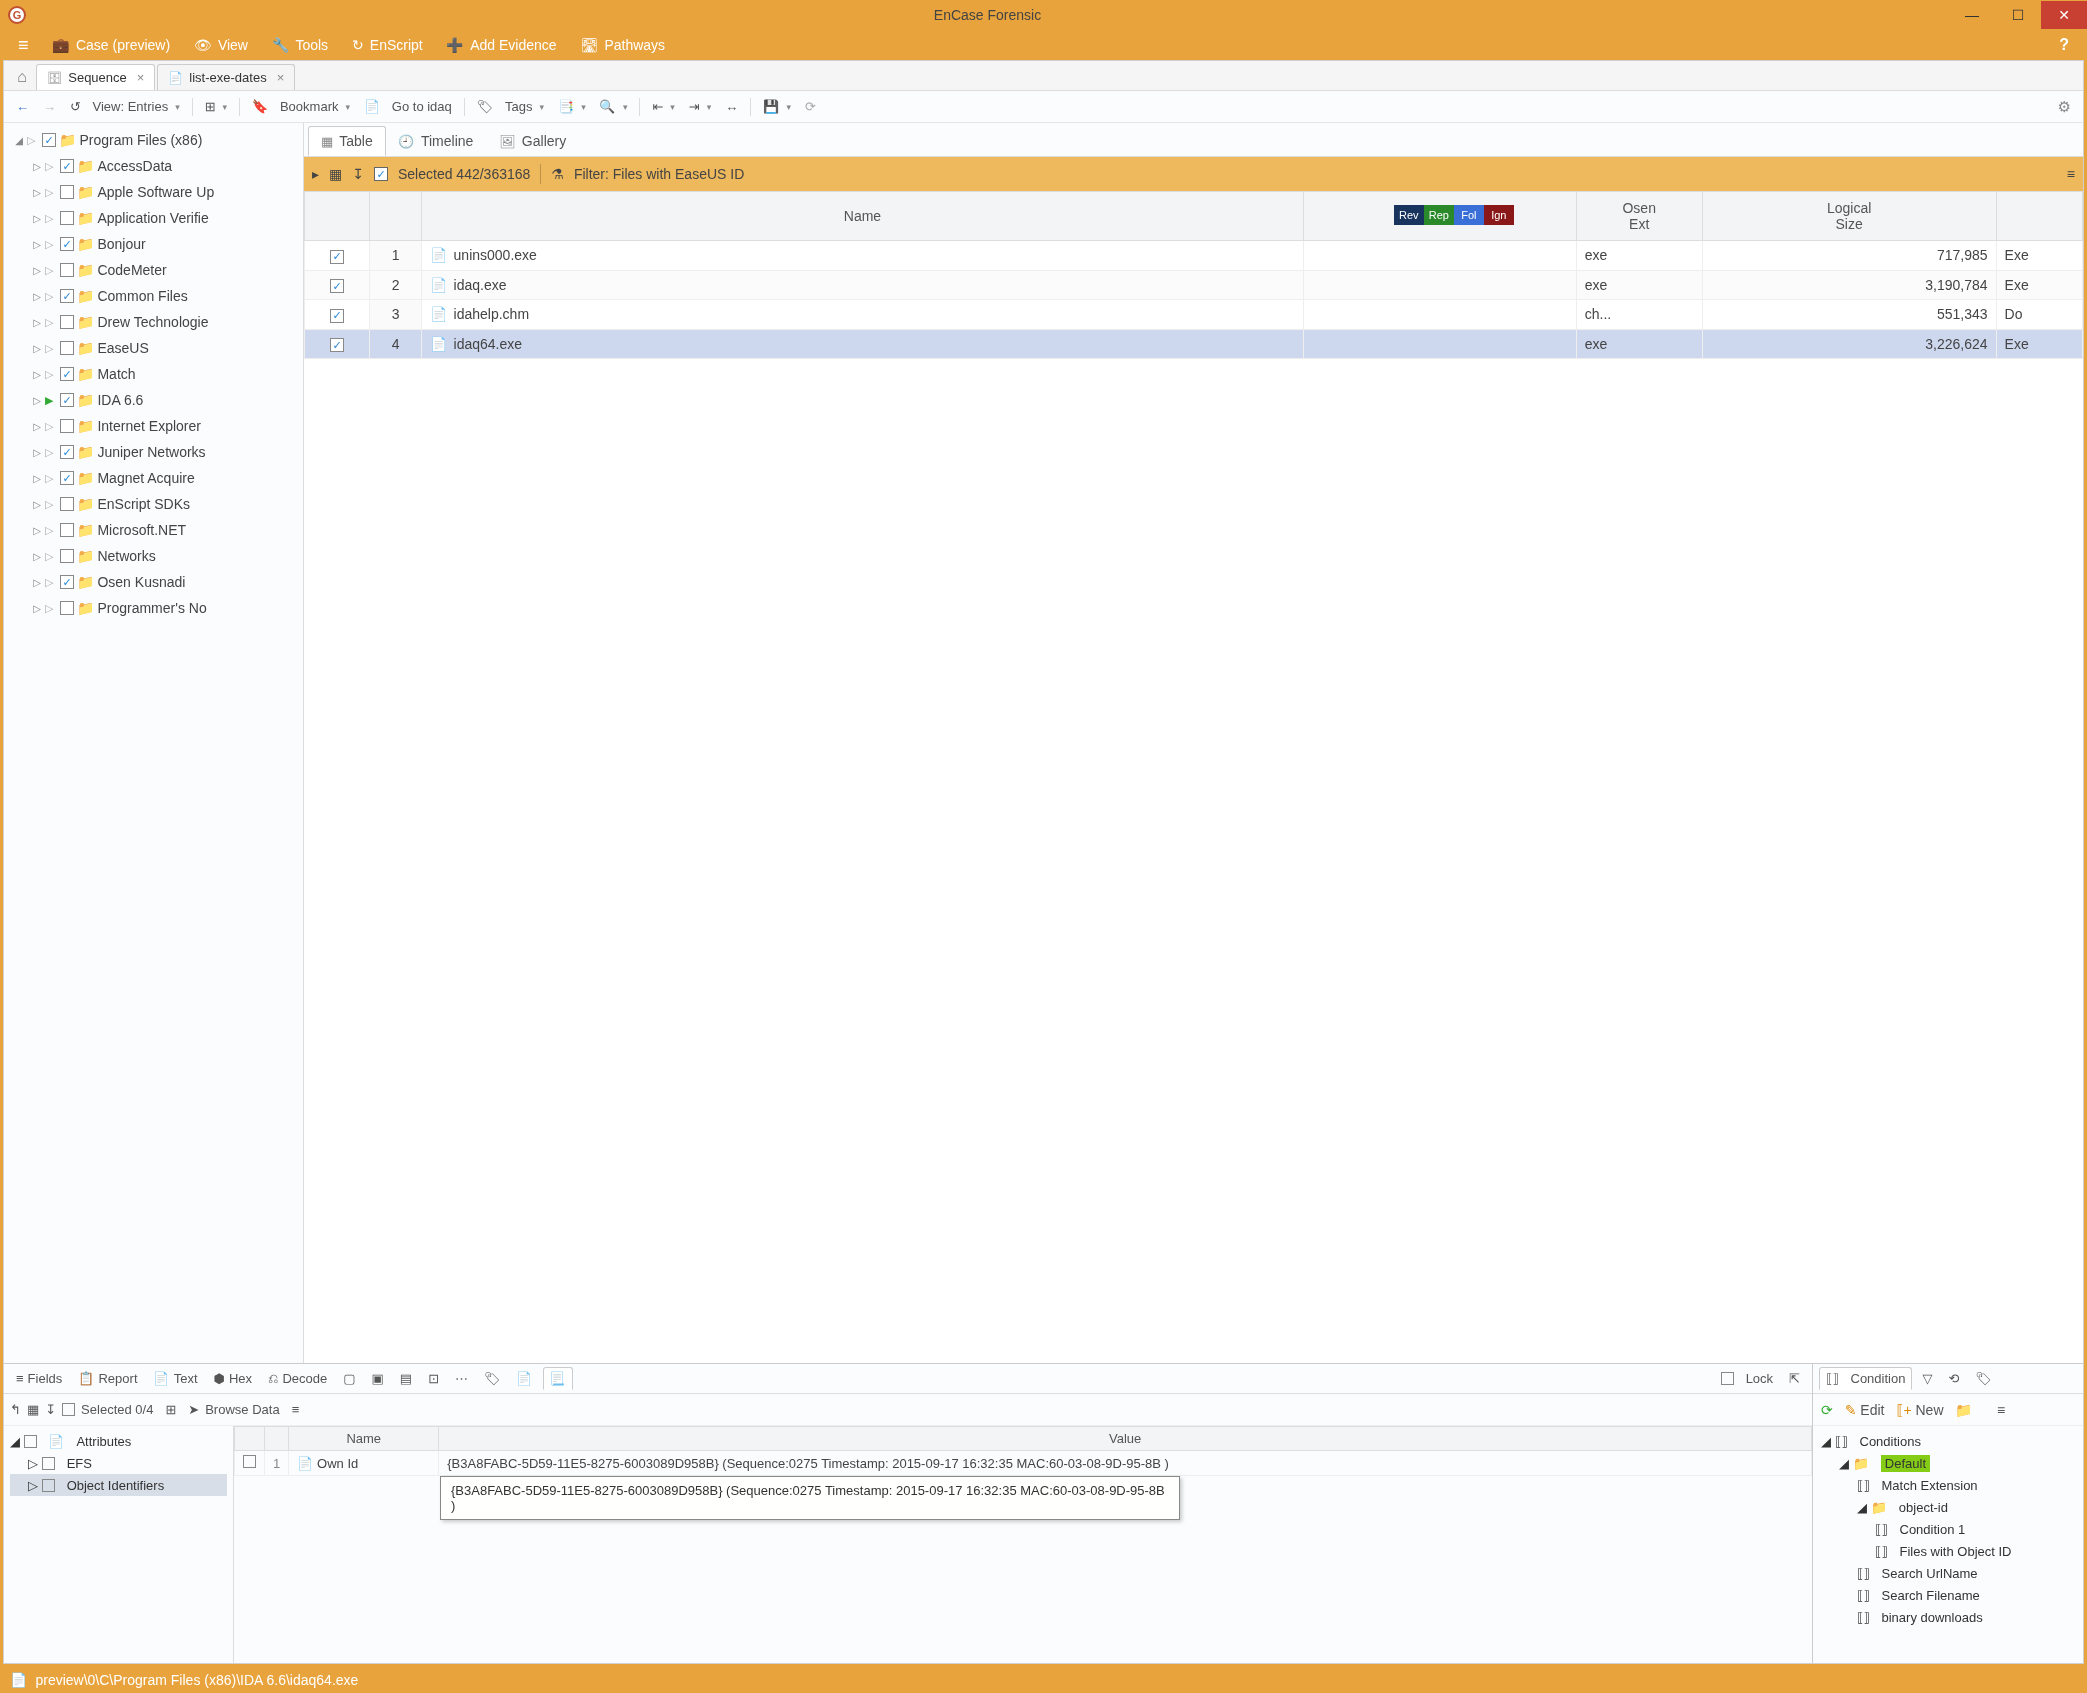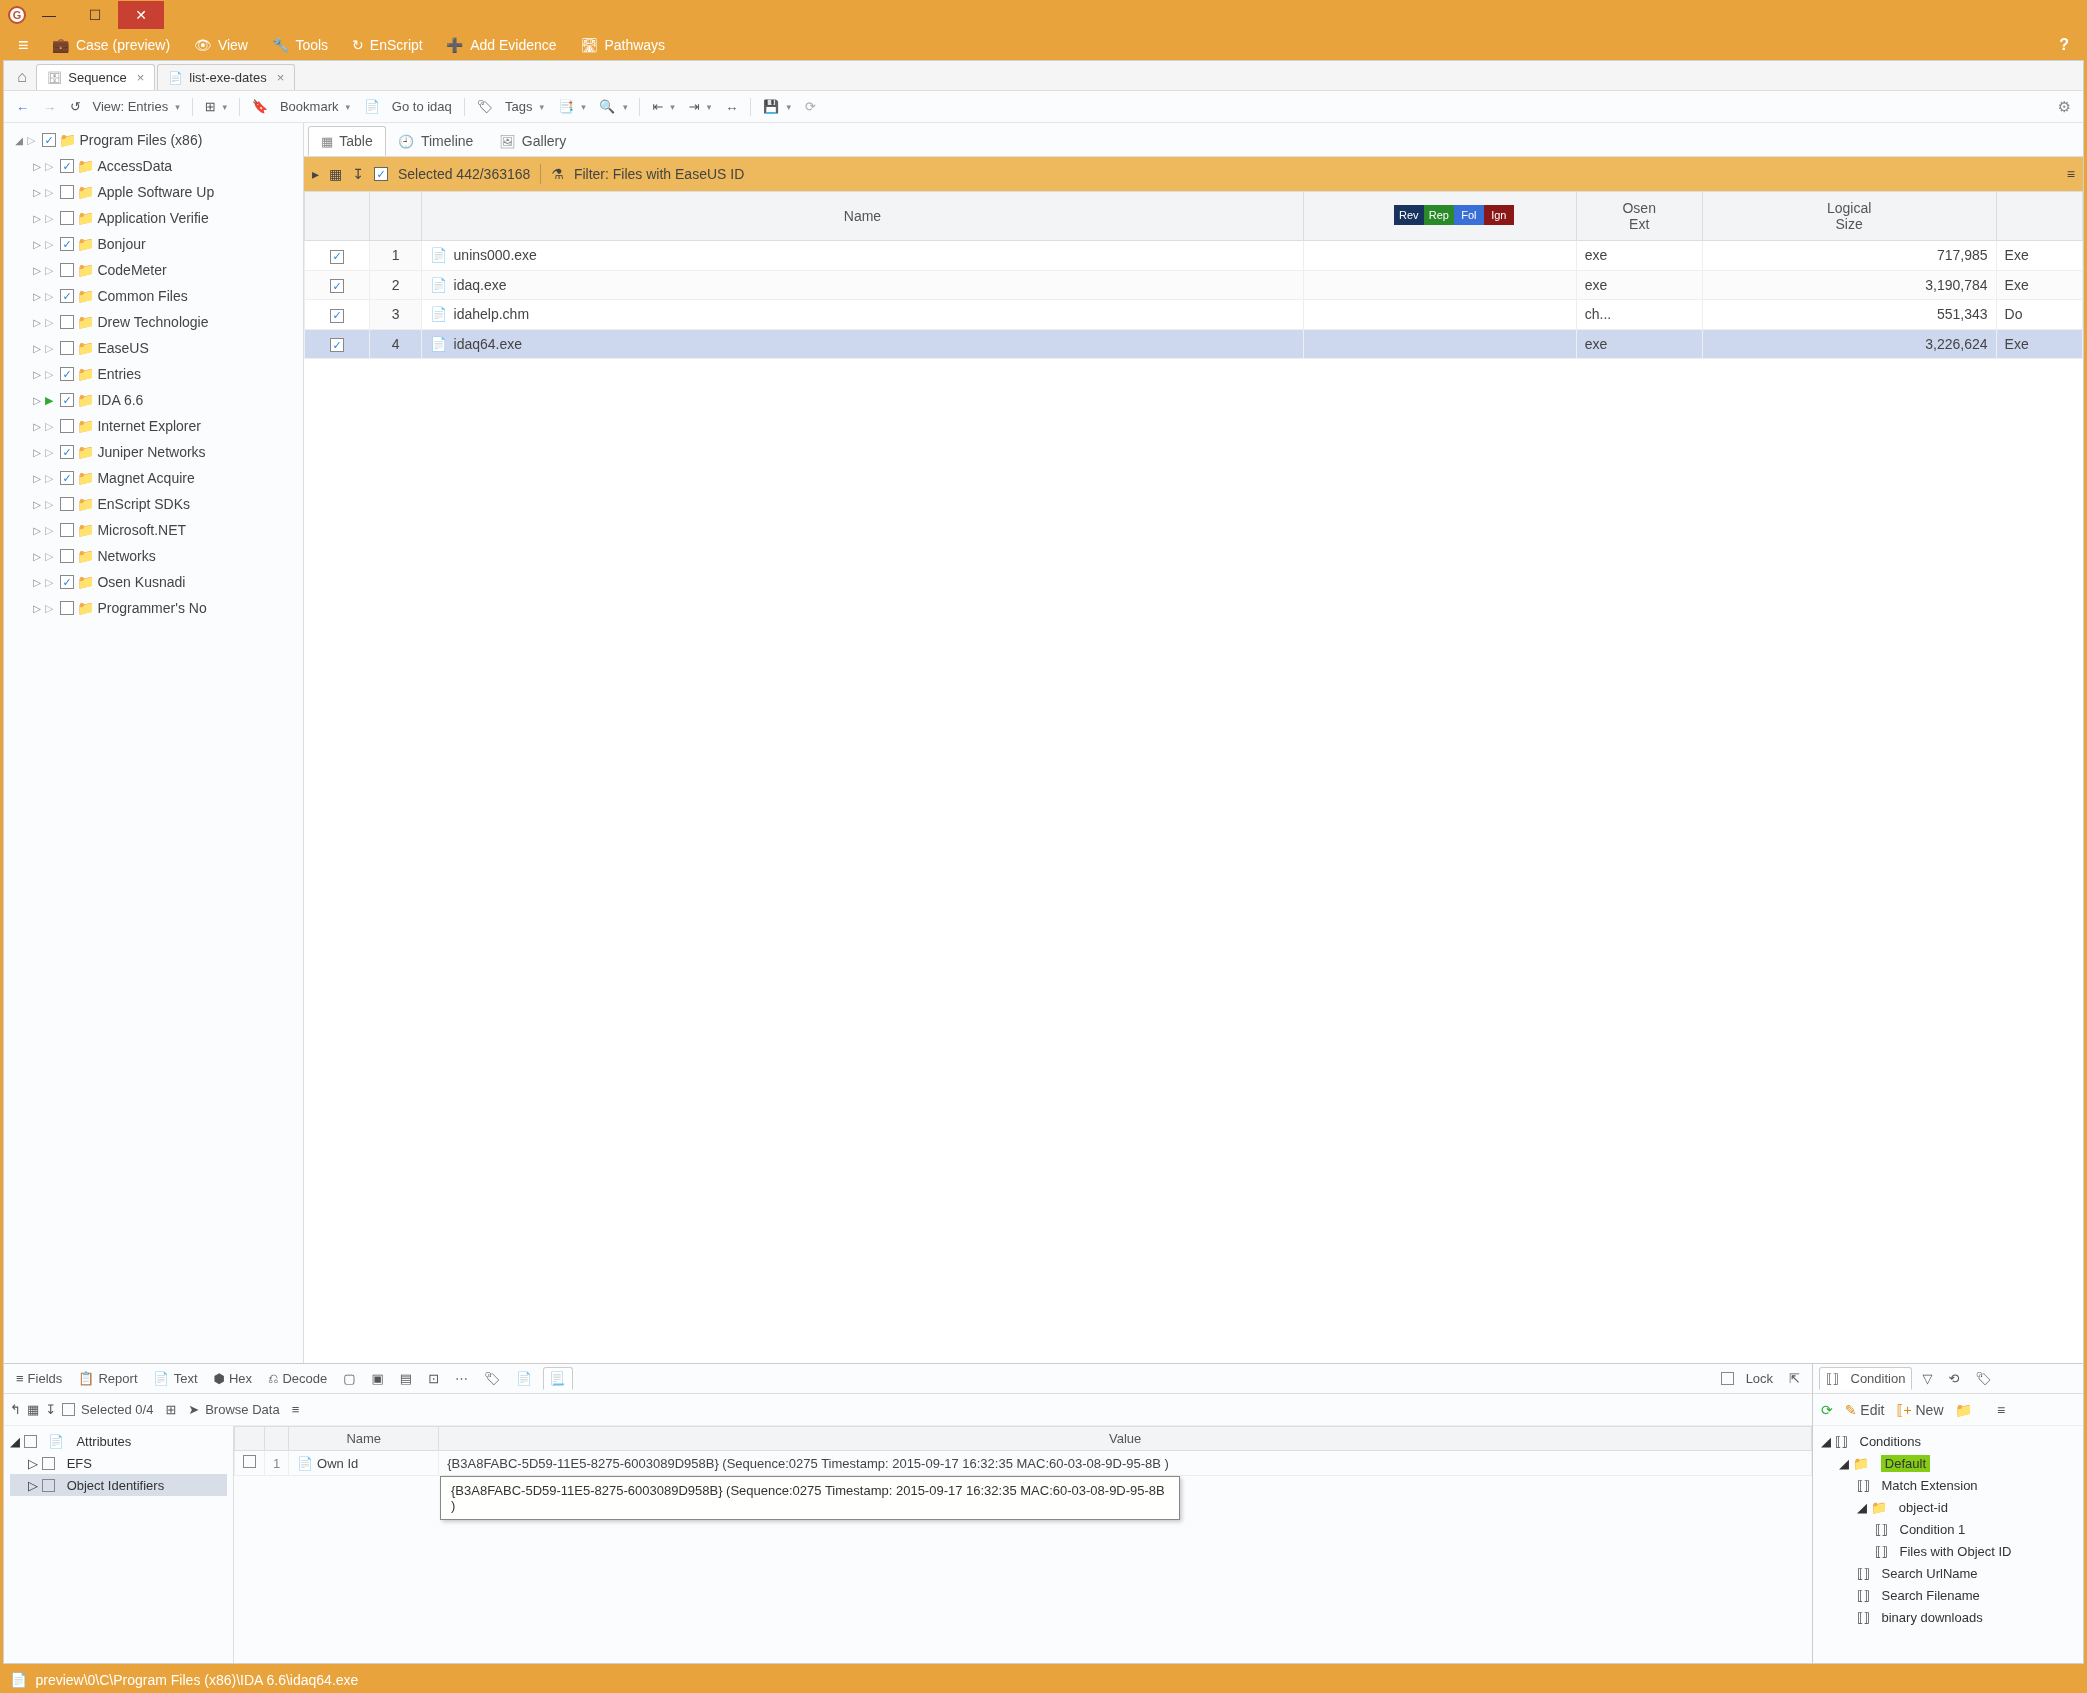--- a/index.html
+++ b/index.html
@@ -107,20 +107,21 @@
 
 
 .statusbar { height: 26px; background: #e8a33d; display:flex; align-items:center; padding:0 10px; color:#fff; font-size:14px; gap:8px;}
 .statusbar .sicon{color:#fff;}
 </style>
 </head>
 <body>
 
 <div class="titlebar">
   <div class="app-icon">G</div>
+  <div class="title">EnCase Forensic</div>
   <div class="win-btns">
     <div class="win-btn">—</div>
     <div class="win-btn">☐</div>
     <div class="win-btn close">✕</div>
   </div>
 </div>
 
 <div class="menubar">
   <div class="menu-item hamburger">≡</div>
   <div class="menu-item">
@@ -265,21 +266,21 @@
               <span class="bookmark ">▷</span>
               <span class="checkbox"></span>
               <span class="folder">📁</span>
               <span class="label">EaseUS</span>
             </div>
             <div class="tree-node indent">
               <span class="expander">▷</span>
               <span class="bookmark ">▷</span>
               <span class="checkbox">✓</span>
               <span class="folder">📁</span>
-              <span class="label">Entries</span>
+              <span class="label">Match</span>
             </div>
             <div class="tree-node indent">
               <span class="expander">▷</span>
               <span class="bookmark green">▶</span>
               <span class="checkbox">✓</span>
               <span class="folder">📁</span>
               <span class="label">IDA 6.6</span>
             </div>
             <div class="tree-node indent">
               <span class="expander">▷</span>

